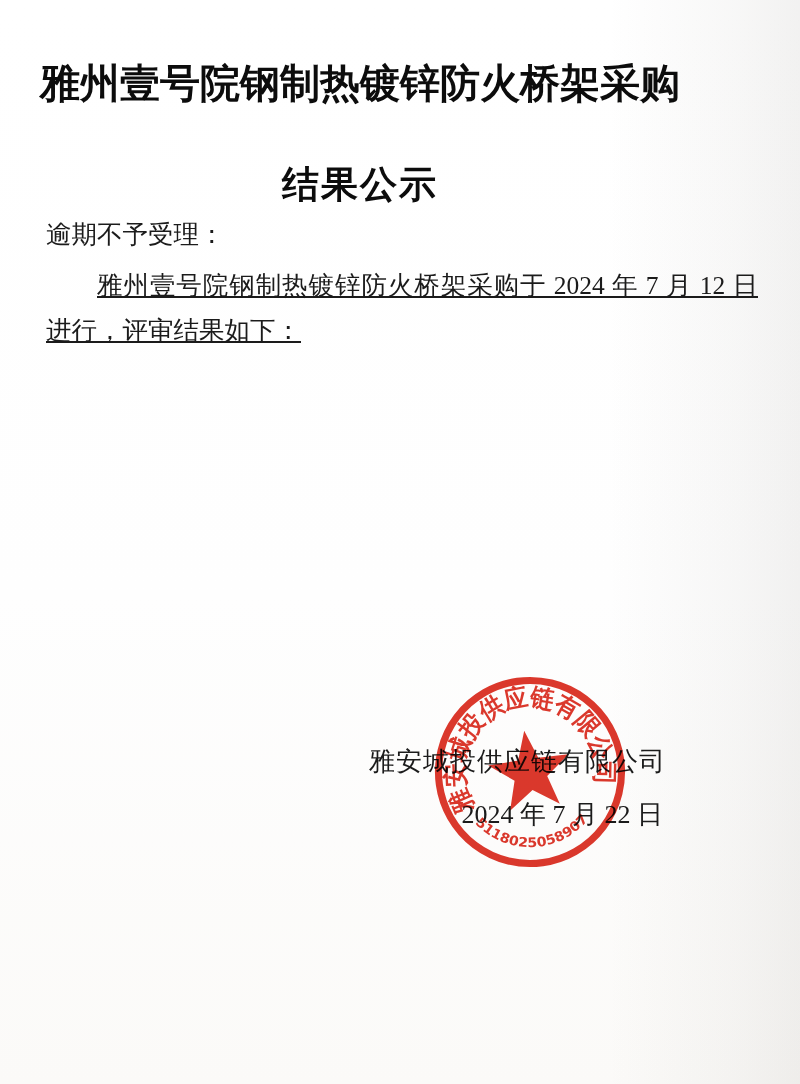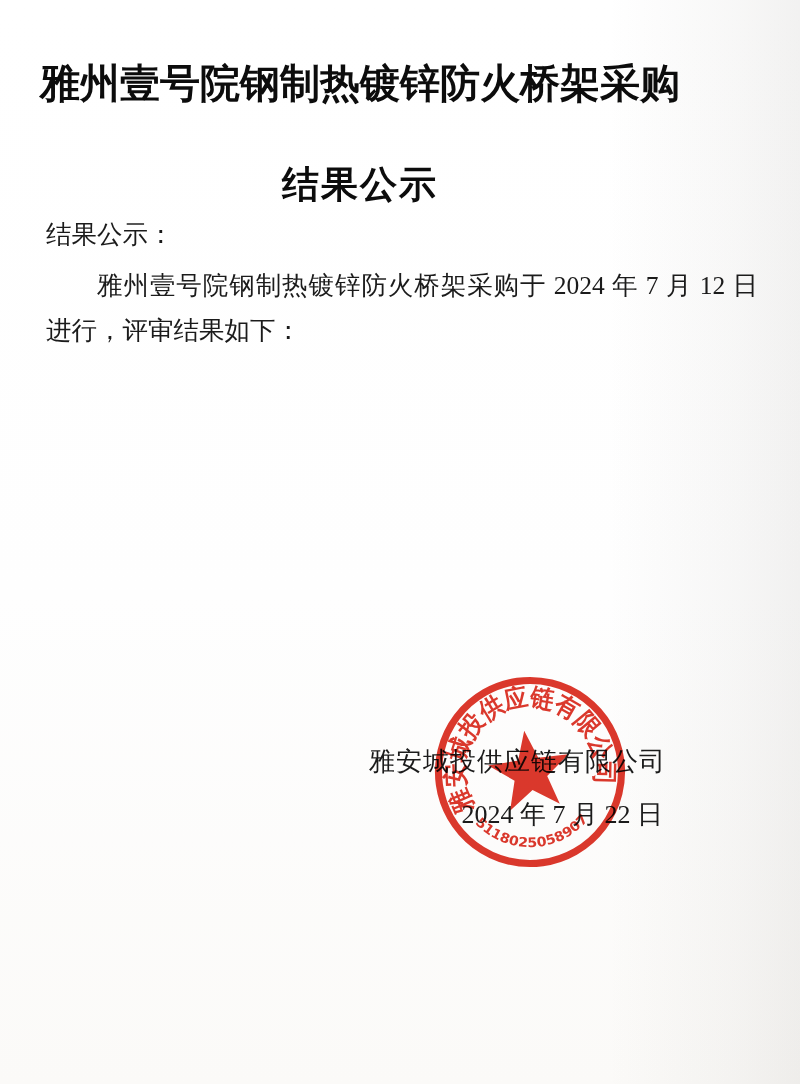--- a/index.html
+++ b/index.html
@@ -31,21 +31,21 @@
     position: absolute;
     top: 212px;
     left: 46px;
     width: 712px;
     font-size: 25.5px;
     line-height: 45px;
     text-align: justify;
     text-justify: inter-character;
   }
   .doc-body p { margin: 0 0 6px 0; }
-  .para { text-indent: 2em; }
+  .para { text-indent: 2em; text-decoration: underline; }
   .bold-name { font-weight: bold; color: #0c0c0c; }
 
   .sig-company {
     position: absolute;
     top: 744px;
     right: 134px;
     font-size: 26px;
     letter-spacing: 1px;
     z-index: 1;
   }
@@ -75,21 +75,21 @@
 </head>
 <body>
 
 <div class="page">
 
   <h1 class="title title-1">雅州壹号院钢制热镀锌防火桥架采购</h1>
 
   <h1 class="title title-2">结果公示</h1>
 
   <div class="doc-body">
-    <p class="salutation">结果公示：</p>
+    <p class="salutation">逾期不予受理：</p>
 
     <p class="para"><span>雅州壹号院钢制热镀锌防火桥架采购于 2024 年 7 月 12 日进行，评审结果如下：</span></p>
 
 
   </div>
 
   <div class="sig-company">雅安城投供应链有限公司</div>
 
   <div class="sig-date">2024 年 7 月 22 日</div>
 

